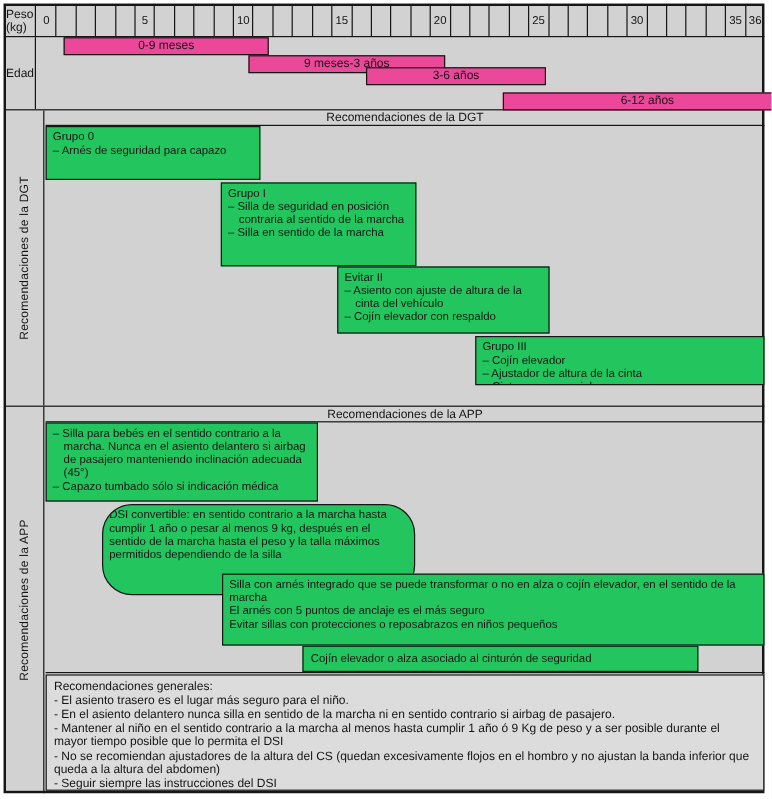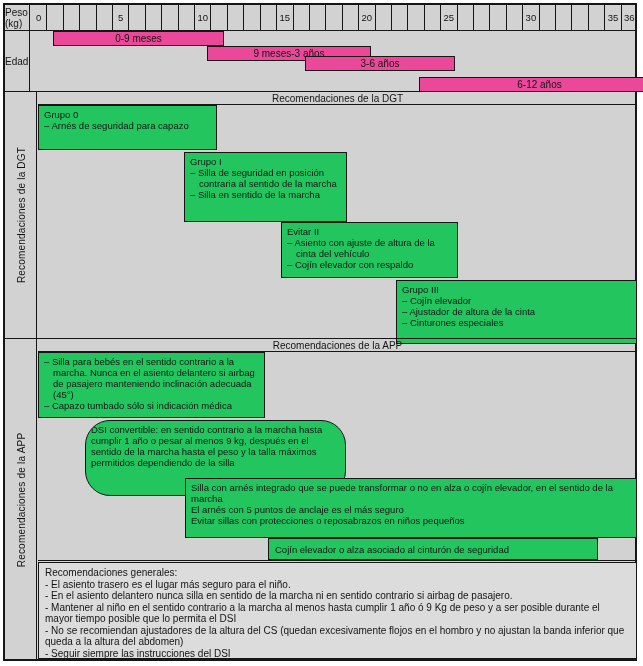--- a/index.html
+++ b/index.html
@@ -124,21 +124,21 @@
       <div class="gbox abs" style="left: 184px; top: 152px; width: 163px; height: 70px;">
         <div class="title">Grupo I</div>
         <div class="bullet">– Silla de seguridad en posición contraria al sentido de la marcha</div>
         <div class="bullet">– Silla en sentido de la marcha</div>
       </div>
       <div class="gbox abs" style="left: 281px; top: 222px; width: 177px; height: 56px;">
         <div class="title">Evitar II</div>
         <div class="bullet">– Asiento con ajuste de altura de la cinta del vehículo</div>
         <div class="bullet">– Cojín elevador con respaldo</div>
       </div>
-      <div class="gbox abs" style="left: 396px; top: 280px; width: 241px; height: 64px;">
+      <div class="gbox abs" style="left: 396px; top: 280px; width: 241px; height: 41px;">
         <div class="title">Grupo III</div>
         <div class="bullet">– Cojín elevador</div>
         <div class="bullet">– Ajustador de altura de la cinta</div>
         <div class="bullet">– Cinturones especiales</div>
       </div>
     </div>
 
   <div class="abs hline" style="left:5px;top:338px;width:632px;"></div>
 
   <div class="abs sidebar" style="left:5px;top:339px;width:32px;height:322px;">
@@ -151,21 +151,21 @@
         <div class="bullet">– Capazo tumbado sólo si indicación médica</div>
       </div>
       <div class="gbox abs" style="left: 85px; top: 420px; width: 261px; height: 76px; border-radius: 25px;">
         <div class="plain">DSI convertible: en sentido contrario a la marcha hasta cumplir 1 año o pesar al menos 9 kg, después en el sentido de la marcha hasta el peso y la talla máximos permitidos dependiendo de la silla</div>
       </div>
       <div class="gbox abs" style="left: 185px; top: 478px; width: 452px; height: 60px;">
         <div class="plain">Silla con arnés integrado que se puede transformar o no en alza o cojín elevador, en el sentido de la marcha</div>
         <div class="plain">El arnés con 5 puntos de anclaje es el más seguro</div>
         <div class="plain">Evitar sillas con protecciones o reposabrazos en niños pequeños</div>
       </div>
-      <div class="gbox abs centerline" style="left: 252px; top: 538px; width: 330px; height: 22px; margin-left: 16px;">
+      <div class="gbox abs centerline" style="left: 252px; top: 538px; width: 330px; height: 22px;">
         <div class="plain">Cojín elevador o alza asociado al cinturón de seguridad</div>
       </div>
     </div>
 
   <div class="abs hline" style="left:38px;top:560px;width:599px;"></div>
 
   <div class="abs genbox" style="left:38px;top:562px;width:599px;height:97px;">
     <div>Recomendaciones generales:</div>
     <div id="general-items">
         <div class="plain">- El asiento trasero es el lugar más seguro para el niño.</div>

